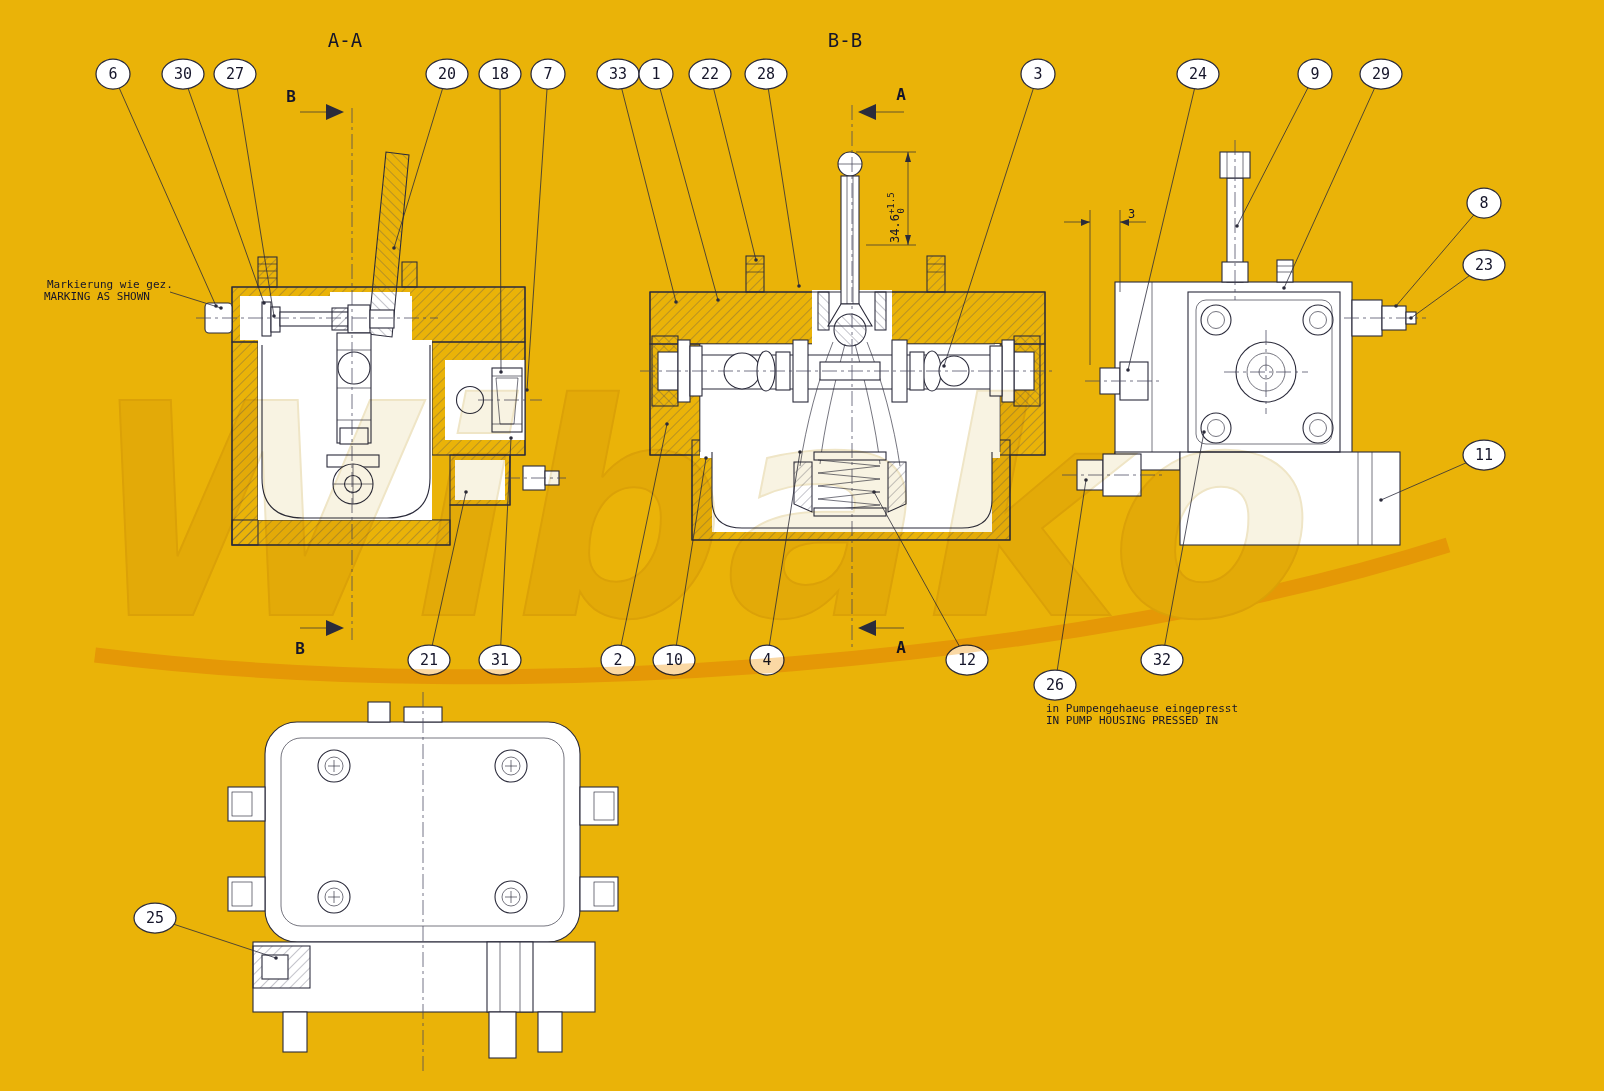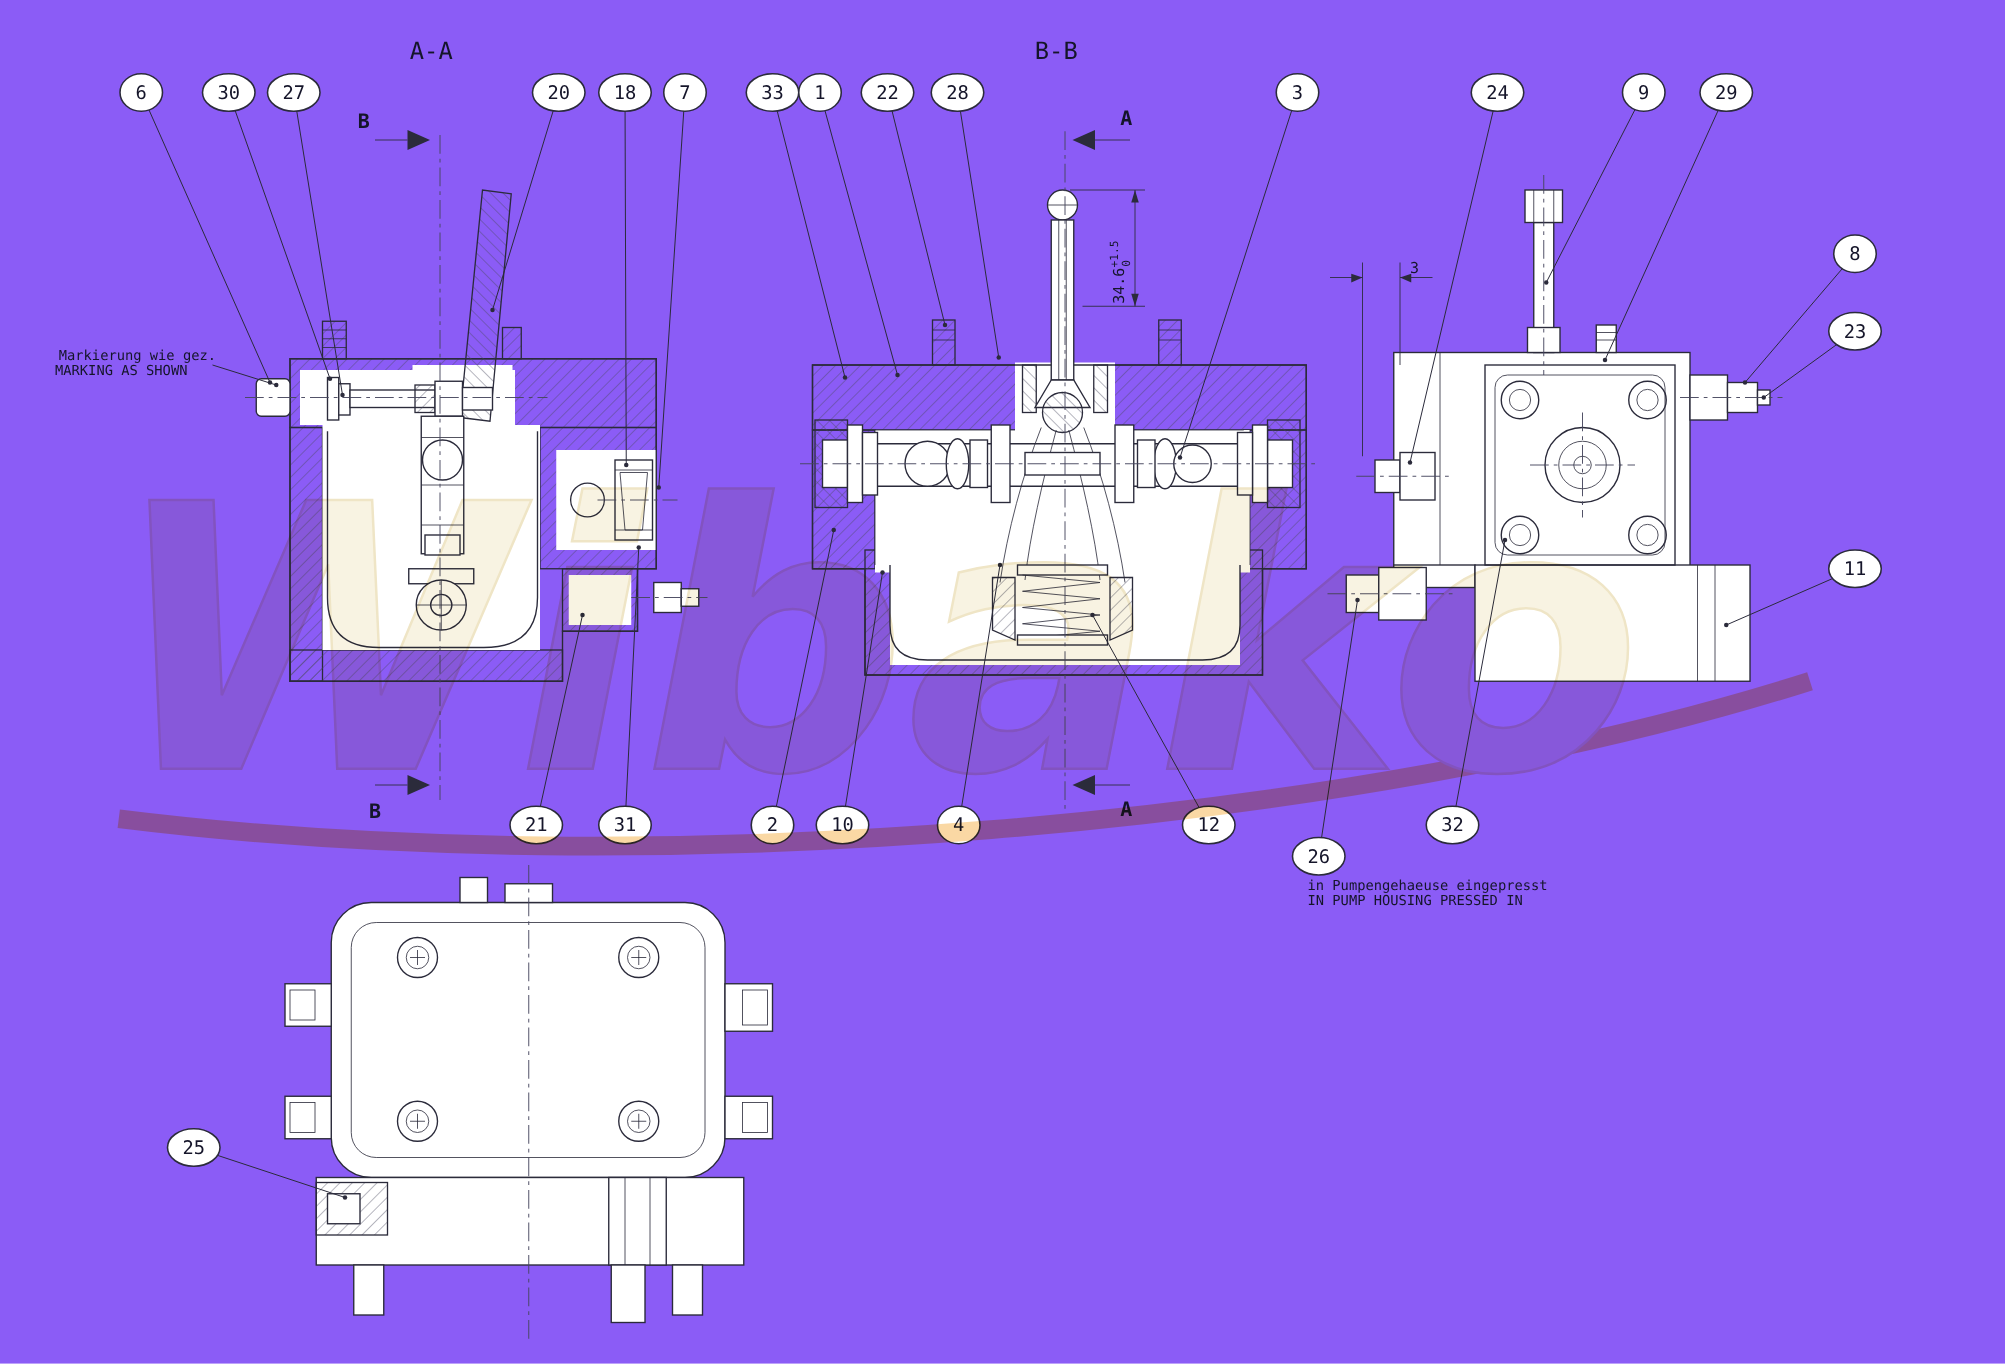--- a/index.html
+++ b/index.html
@@ -1,16 +1,16 @@
 <!DOCTYPE html>
 <html><head>
 <meta charset="utf-8">
 <style>
   html,body { margin:0; padding:0; background:#ffffff; }
-  .canvas { position:relative; width:1604px; height:1091px; background:#8b5cf6; overflow:hidden;
+  .canvas { position:relative; width:1604px; height:1091px; background:#eab308; overflow:hidden;
             font-family:"DejaVu Sans Mono", monospace; }
   svg.draw { position:absolute; left:0; top:0; }
 
   .ln    { fill:none; stroke:#2b2b3b; stroke-width:1.1; }
   .lnt   { fill:none; stroke:#2b2b3b; stroke-width:0.65; }
   .wf    { fill:#ffffff; stroke:none; }
   .wfs   { fill:#ffffff; stroke:#2b2b3b; stroke-width:1.1; }
   .hfill { fill:url(#h1); stroke:#2b2b3b; stroke-width:1.05; }
   .h2fill{ fill:url(#h2); stroke:#2b2b3b; stroke-width:1.05; }
   .cl    { fill:none; stroke:#46465e; stroke-width:0.75; stroke-dasharray:15 4 3 4; }

